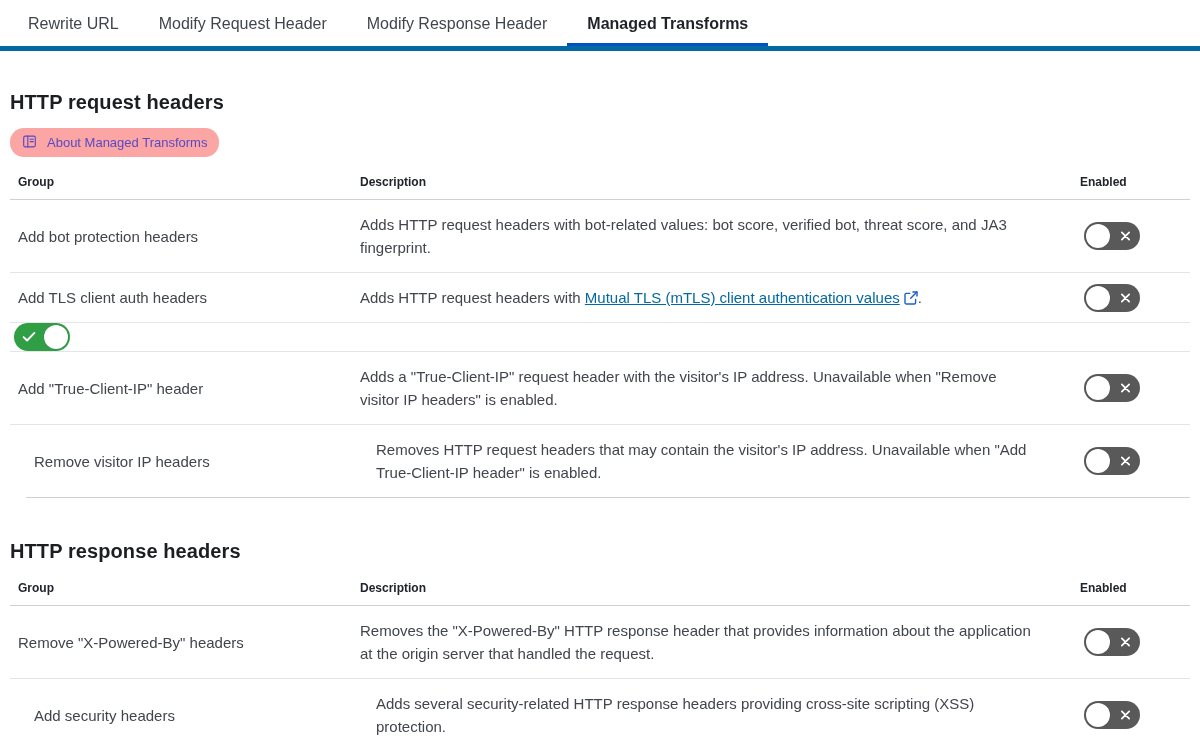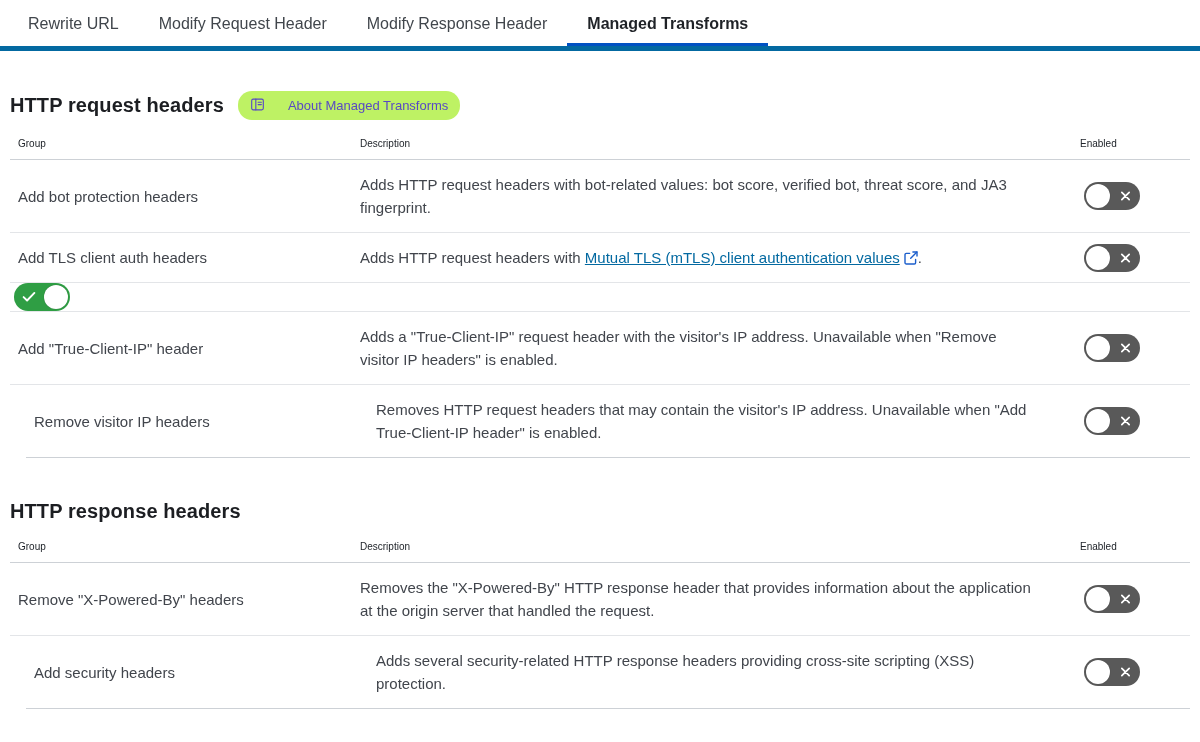--- a/index.html
+++ b/index.html
@@ -30,55 +30,56 @@
     color: #1f2227;
     font-weight: 600;
     box-shadow: inset 0 -3px 0 0 #0051c3;
   }
   
   .section { margin: 0 10px; }
   .section.first { margin-top: 40px; }
   .section.second { margin-top: 42px; }
   .section-head {
     display: flex;
-    align-items: center;
+    align-items: flex-start;
     gap: 14px;
     margin: 0 0 13px 0;
+    flex-direction: column;
   }
   h2.section-title {
     margin: 0;
     font-size: 20px;
     font-weight: 700;
     color: #1c1e22;
     letter-spacing: 0.1px;
   }
   .badge {
     display: inline-flex;
     align-items: center;
-    gap: 23px;
-    background: #bef264;
+    gap: 10px;
+    background: #fca5a5;
     color: #5849c4;
     font-size: 13px;
     line-height: 1;
     padding: 6px 12px;
     border-radius: 14px;
     cursor: pointer;
     white-space: nowrap;
   }
   .badge svg { flex: 0 0 auto; }
   
   .tbl { width: 100%; }
   .thead, .row {
     display: grid;
     grid-template-columns: 350px minmax(0, 1fr) 110px;
   }
   .thead {
     border-bottom: 1px solid #cdd1d6;
-    font-size: 10px;
-    font-weight: 400;
+    font-size: 12px;
+    font-weight: 700;
     color: #21252b;
     padding: 5px 0 10px 0;
   }
   .thead .th.group { padding-left: 8px; }
   .row {
     align-items: center;
     border-bottom: 1px solid #e3e5e8;
   }
   .row:last-child { border-bottom: 1px solid #cdd1d6; margin-left: 16px; }
   .cell { font-size: 15px; }

